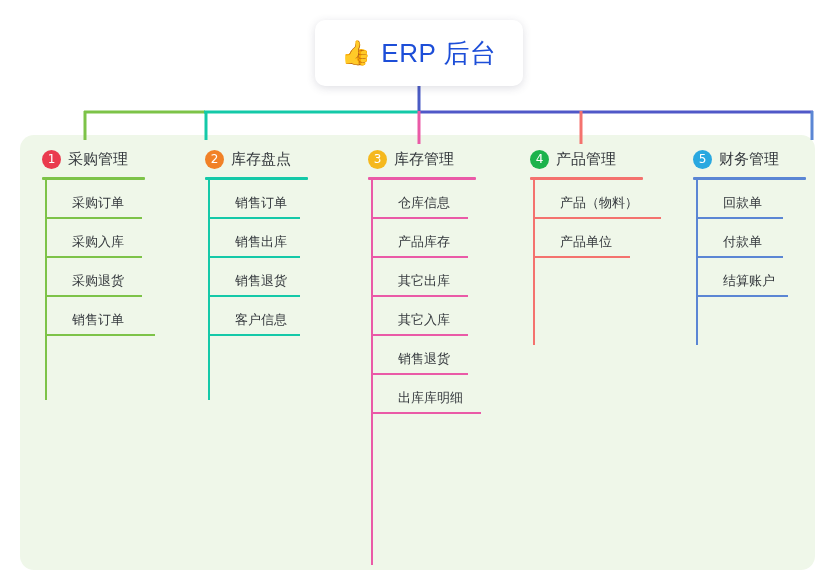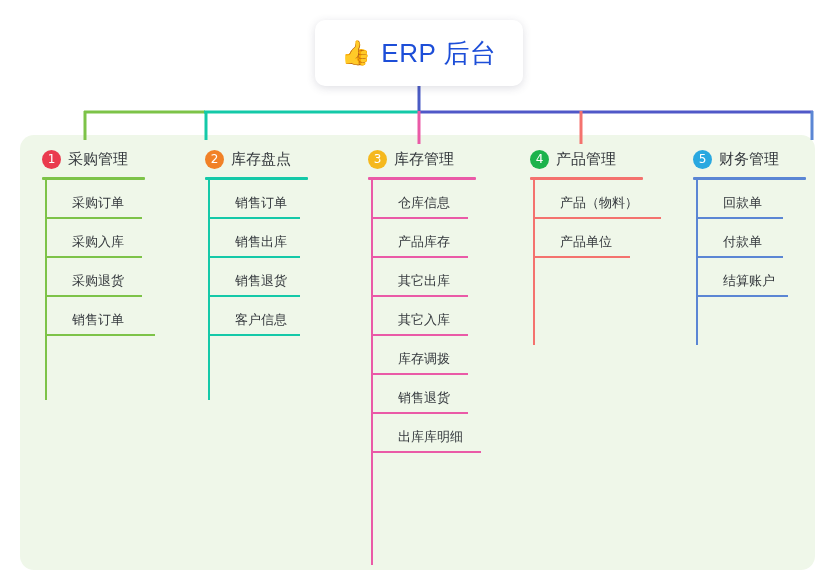--- a/index.html
+++ b/index.html
@@ -248,25 +248,20 @@
           <span class="leaf-text">其它出库</span>
           <div class="leaf-rule" style="background: rgb(234, 90, 167); width: 82px;"></div>
         </div>
         <div class="leaf">
           <div class="leaf-stub" style="background: rgb(234, 90, 167);"></div>
           <span class="leaf-text">其它入库</span>
           <div class="leaf-rule" style="background: rgb(234, 90, 167); width: 82px;"></div>
         </div>
         <div class="leaf">
           <div class="leaf-stub" style="background: rgb(234, 90, 167);"></div>
-          <span class="leaf-text">库存调拨</span>
-          <div class="leaf-rule" style="background: rgb(234, 90, 167); width: 82px;"></div>
-        </div>
-        <div class="leaf">
-          <div class="leaf-stub" style="background: rgb(234, 90, 167);"></div>
           <span class="leaf-text">销售退货</span>
           <div class="leaf-rule" style="background: rgb(234, 90, 167); width: 82px;"></div>
         </div>
         <div class="leaf">
           <div class="leaf-stub" style="background: rgb(234, 90, 167);"></div>
           <span class="leaf-text">出库库明细</span>
           <div class="leaf-rule" style="background: rgb(234, 90, 167); width: 95px;"></div>
         </div>
       </div>
     </div>

